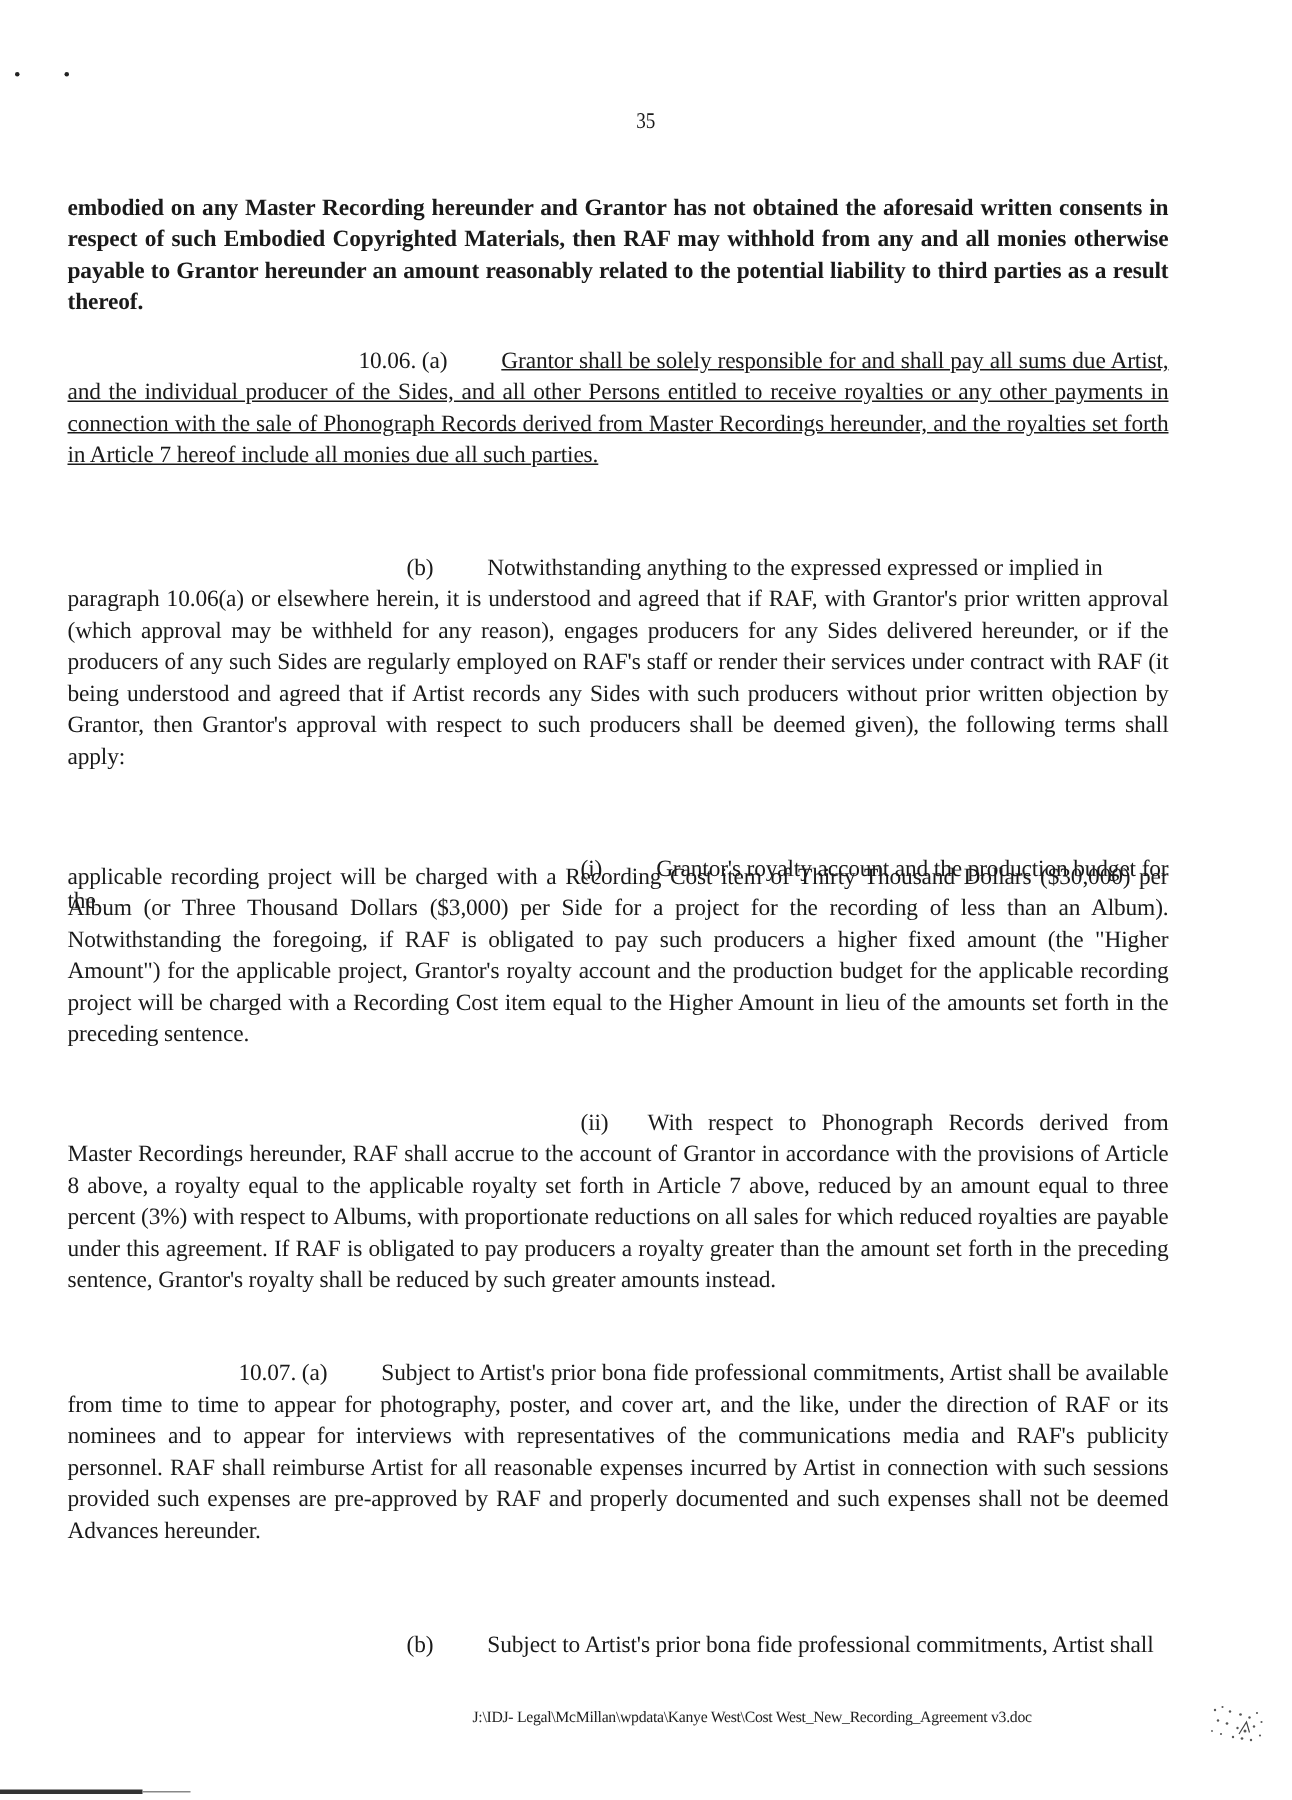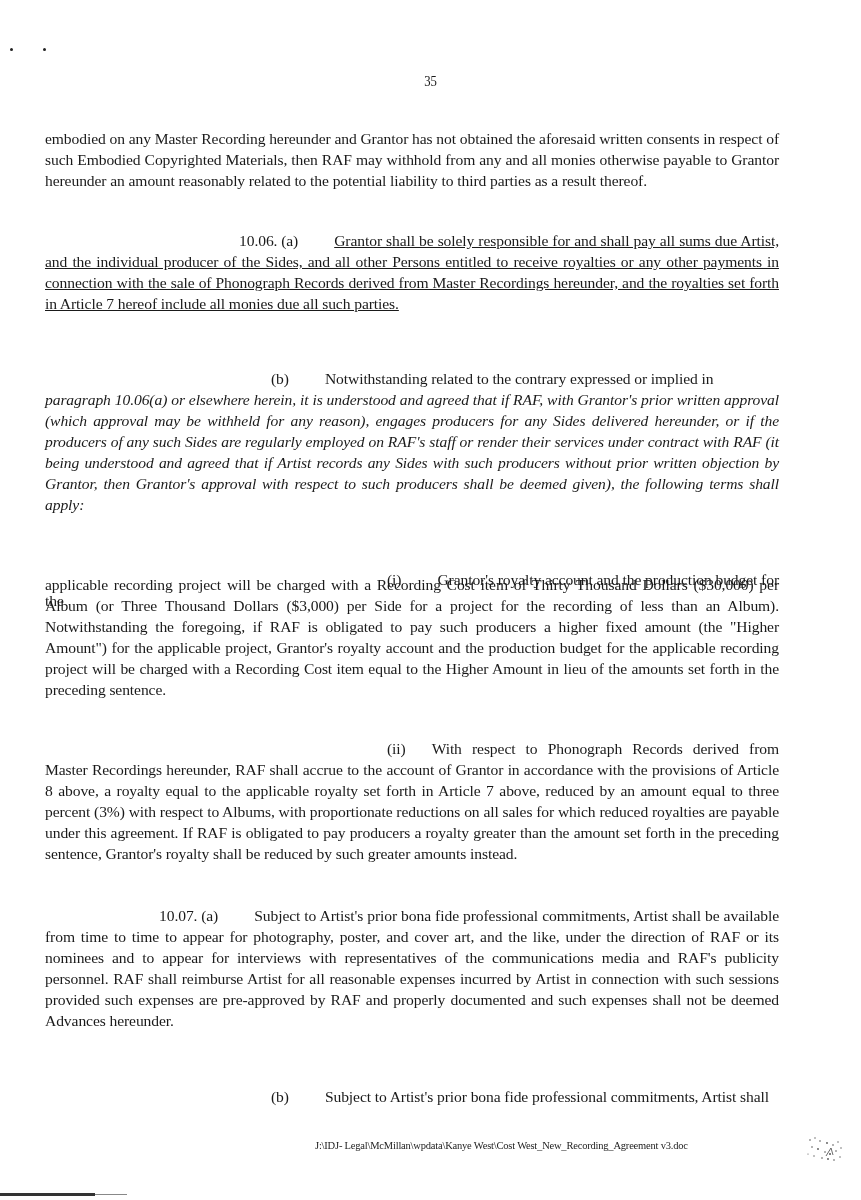--- a/index.html
+++ b/index.html
@@ -106,32 +106,32 @@
 
 <div class="page">
 
   <div class="scan-dot" style="left:10px; top:48px;"></div>
   <div class="scan-dot" style="left:43px; top:48px;"></div>
 
   <div class="page-number">35</div>
 
   <div class="body-text" style="top:128px;">
 
-    <p class="para" style="top:0px;">
+    <p class="para" style="top:0px;font-weight:bold;">
       <span>embodied on any Master Recording hereunder and Grantor has not obtained the aforesaid written consents in respect of such Embodied Copyrighted Materials, then RAF may withhold from any and all monies otherwise payable to Grantor hereunder an amount reasonably related to the potential liability to third parties as a result thereof.</span>
     </p>
 
     <p class="para indent-2" style="top:102px; text-indent:97px;">
       <span class="label">10.06. (a)</span><span class="tab-gap"></span><span>Grantor shall be solely responsible for and shall pay all sums due Artist, and the individual producer of the Sides, and all other Persons entitled to receive royalties or any other payments in connection with the sale of Phonograph Records derived from Master Recordings hereunder, and the royalties set forth in Article 7 hereof include all monies due all such parties.</span>
     </p>
 
     <p class="para line-left" style="top:240px; text-indent:113px; margin:0;">
-      <span class="label">(b)</span><span class="tab-gap"></span><span>Notwithstanding related to the contrary expressed or implied in</span>
+      <span class="label">(b)</span><span class="tab-gap"></span><span>Notwithstanding anything to the expressed expressed or implied in</span>
     </p>
-    <p class="para" style="top:261px;font-style:italic;">
+    <p class="para" style="top:261px;">
       <span>paragraph 10.06(a) or elsewhere herein, it is understood and agreed that if RAF, with Grantor's prior written approval (which approval may be withheld for any reason), engages producers for any Sides delivered hereunder, or if the producers of any such Sides are regularly employed on RAF's staff or render their services under contract with RAF (it being understood and agreed that if Artist records any Sides with such producers without prior written objection by Grantor, then Grantor's approval with respect to such producers shall be deemed given), the following terms shall apply:</span>
     </p>
 
     <p class="para line-left" style="top:425px; text-indent:171px;">
       <span class="label">(i)</span><span class="tab-gap"></span><span>Grantor's royalty account and the production budget for the</span>
     </p>
     <p class="para" style="top:446px;">
       <span>applicable recording project will be charged with a Recording Cost item of Thirty Thousand Dollars ($30,000) per Album (or Three Thousand Dollars ($3,000) per Side for a project for the recording of less than an Album).  Notwithstanding the foregoing, if RAF is obligated to pay such producers a higher fixed amount (the "Higher Amount") for the applicable project, Grantor's royalty account and the production budget for the applicable recording project will be charged with a Recording Cost item equal to the Higher Amount in lieu of the amounts set forth in the preceding sentence.</span>
     </p>
 

